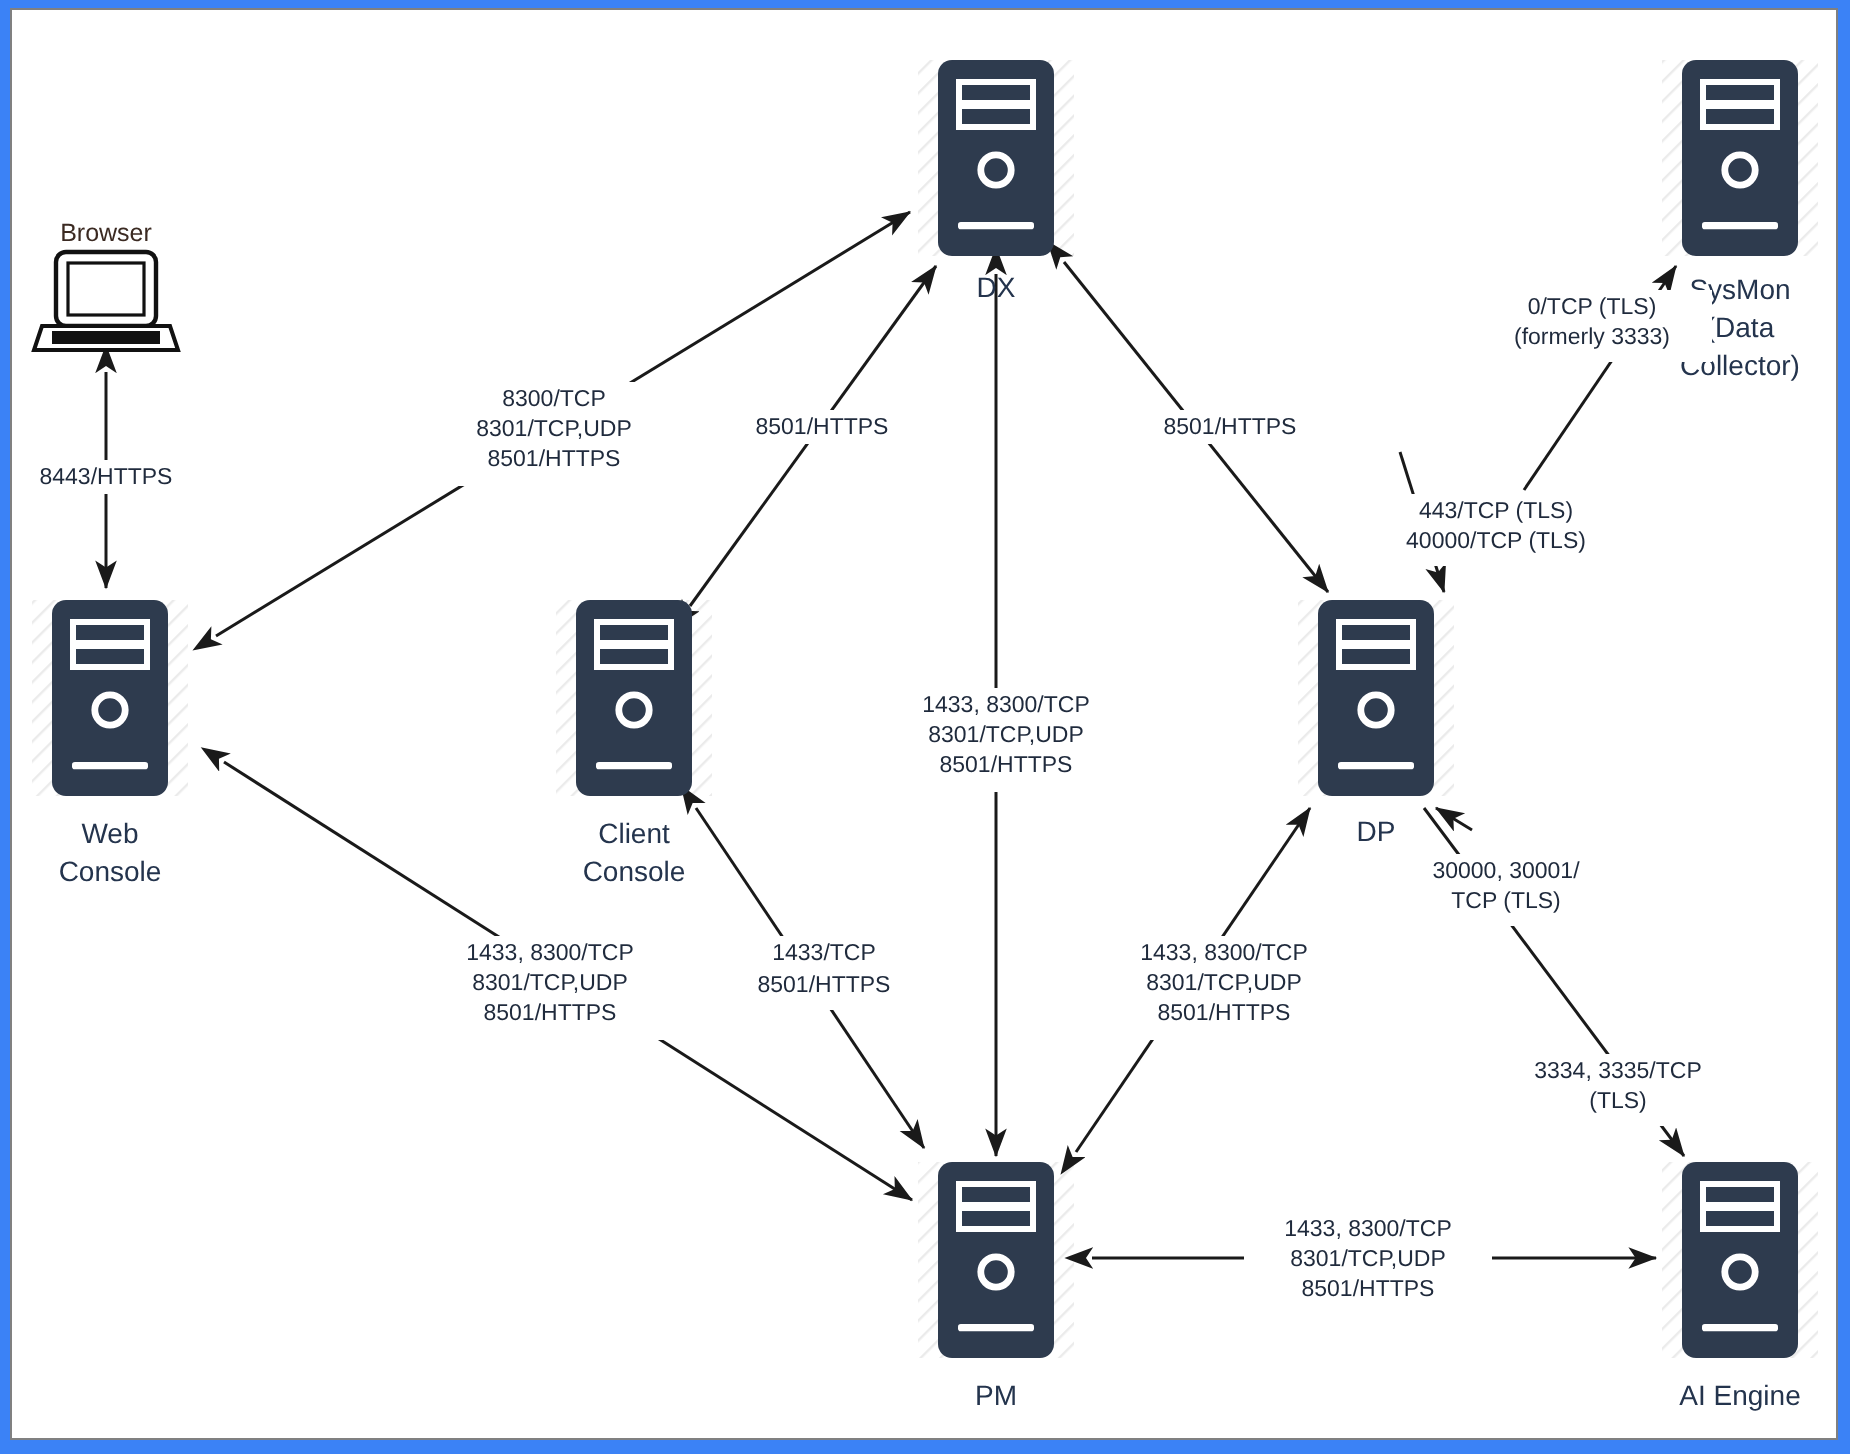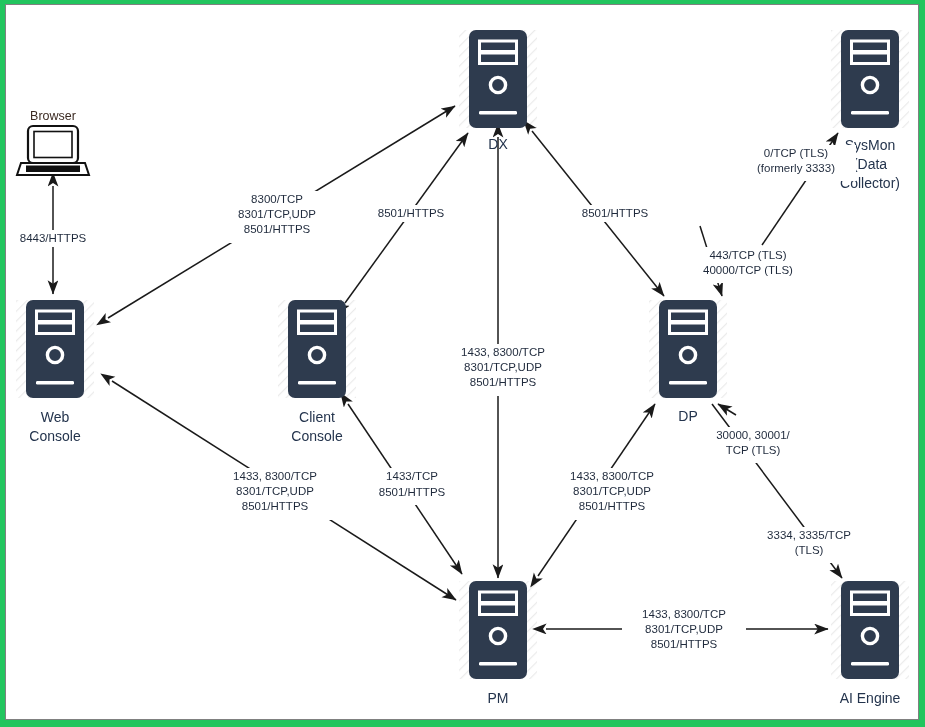--- a/index.html
+++ b/index.html
@@ -7,21 +7,21 @@
     padding: 0;
     background: #ffffff;
   }
   body {
     font-family: "Liberation Sans", sans-serif;
   }
   #canvas {
     position: relative;
     width: 925px;
     height: 727px;
-    background: #22c55e;
+    background: #3b82f6;
     overflow: hidden;
   }
   #frame {
     position: absolute;
     left: 5px;
     top: 4px;
     width: 914px;
     height: 716px;
     border: 1px solid #808080;
     box-sizing: border-box;

